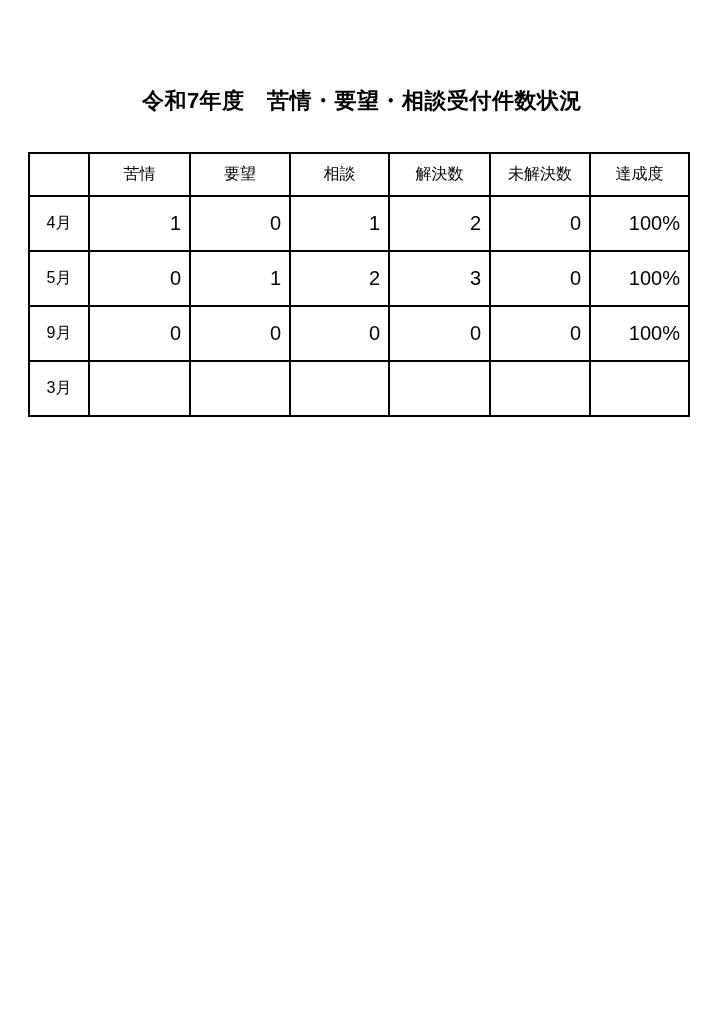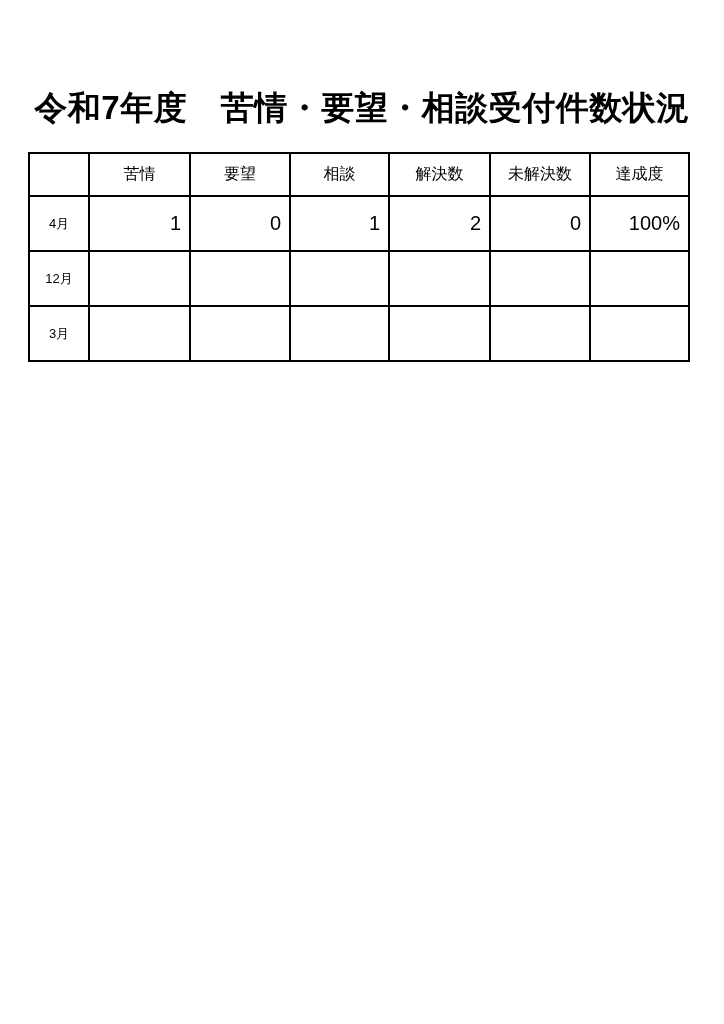--- a/index.html
+++ b/index.html
@@ -13,21 +13,21 @@
     position: relative;
     width: 724px; height: 1024px;
     background: #ffffff;
     overflow: hidden;
   }
   .doc-title {
     position: absolute;
     top: 86px; left: 0;
     width: 724px;
     text-align: center;
-    font-size: 33px;
+    font-size: 22px;
     font-weight: bold;
     letter-spacing: 0.5px;
     white-space: pre;
   }
   table.status-table {
     position: absolute;
     left: 28px; top: 152px;
     width: 660px;
     border-collapse: collapse;
     table-layout: fixed;
@@ -40,21 +40,21 @@
     font-weight: normal;
   }
   .status-table thead th {
     height: 43px;
     font-size: 16px;
     text-align: center;
     border-radius: 14px;
   }
   .status-table tbody th.month {
     height: 55px;
-    font-size: 13px;
+    font-size: 16px;
     text-align: center;
   }
   .status-table tbody td.num {
     height: 55px;
     font-size: 20px;
     text-align: right;
     padding-right: 8px;
   }
 </style>
 </head>
@@ -89,27 +89,36 @@
         <tr>
       <th class="month">4月</th>
       <td class="num">1</td>
       <td class="num">0</td>
       <td class="num">1</td>
       <td class="num">2</td>
       <td class="num">0</td>
       <td class="num">100%</td>
     </tr>
         <tr>
-      <th class="month">12月</th>
-      <td class="num"></td>
-      <td class="num"></td>
-      <td class="num"></td>
-      <td class="num"></td>
-      <td class="num"></td>
-      <td class="num"></td>
+      <th class="month">5月</th>
+      <td class="num">0</td>
+      <td class="num">1</td>
+      <td class="num">2</td>
+      <td class="num">3</td>
+      <td class="num">0</td>
+      <td class="num">100%</td>
+    </tr>
+        <tr>
+      <th class="month">9月</th>
+      <td class="num">0</td>
+      <td class="num">0</td>
+      <td class="num">0</td>
+      <td class="num">0</td>
+      <td class="num">0</td>
+      <td class="num">100%</td>
     </tr>
         <tr>
       <th class="month">3月</th>
       <td class="num"></td>
       <td class="num"></td>
       <td class="num"></td>
       <td class="num"></td>
       <td class="num"></td>
       <td class="num"></td>
     </tr>

